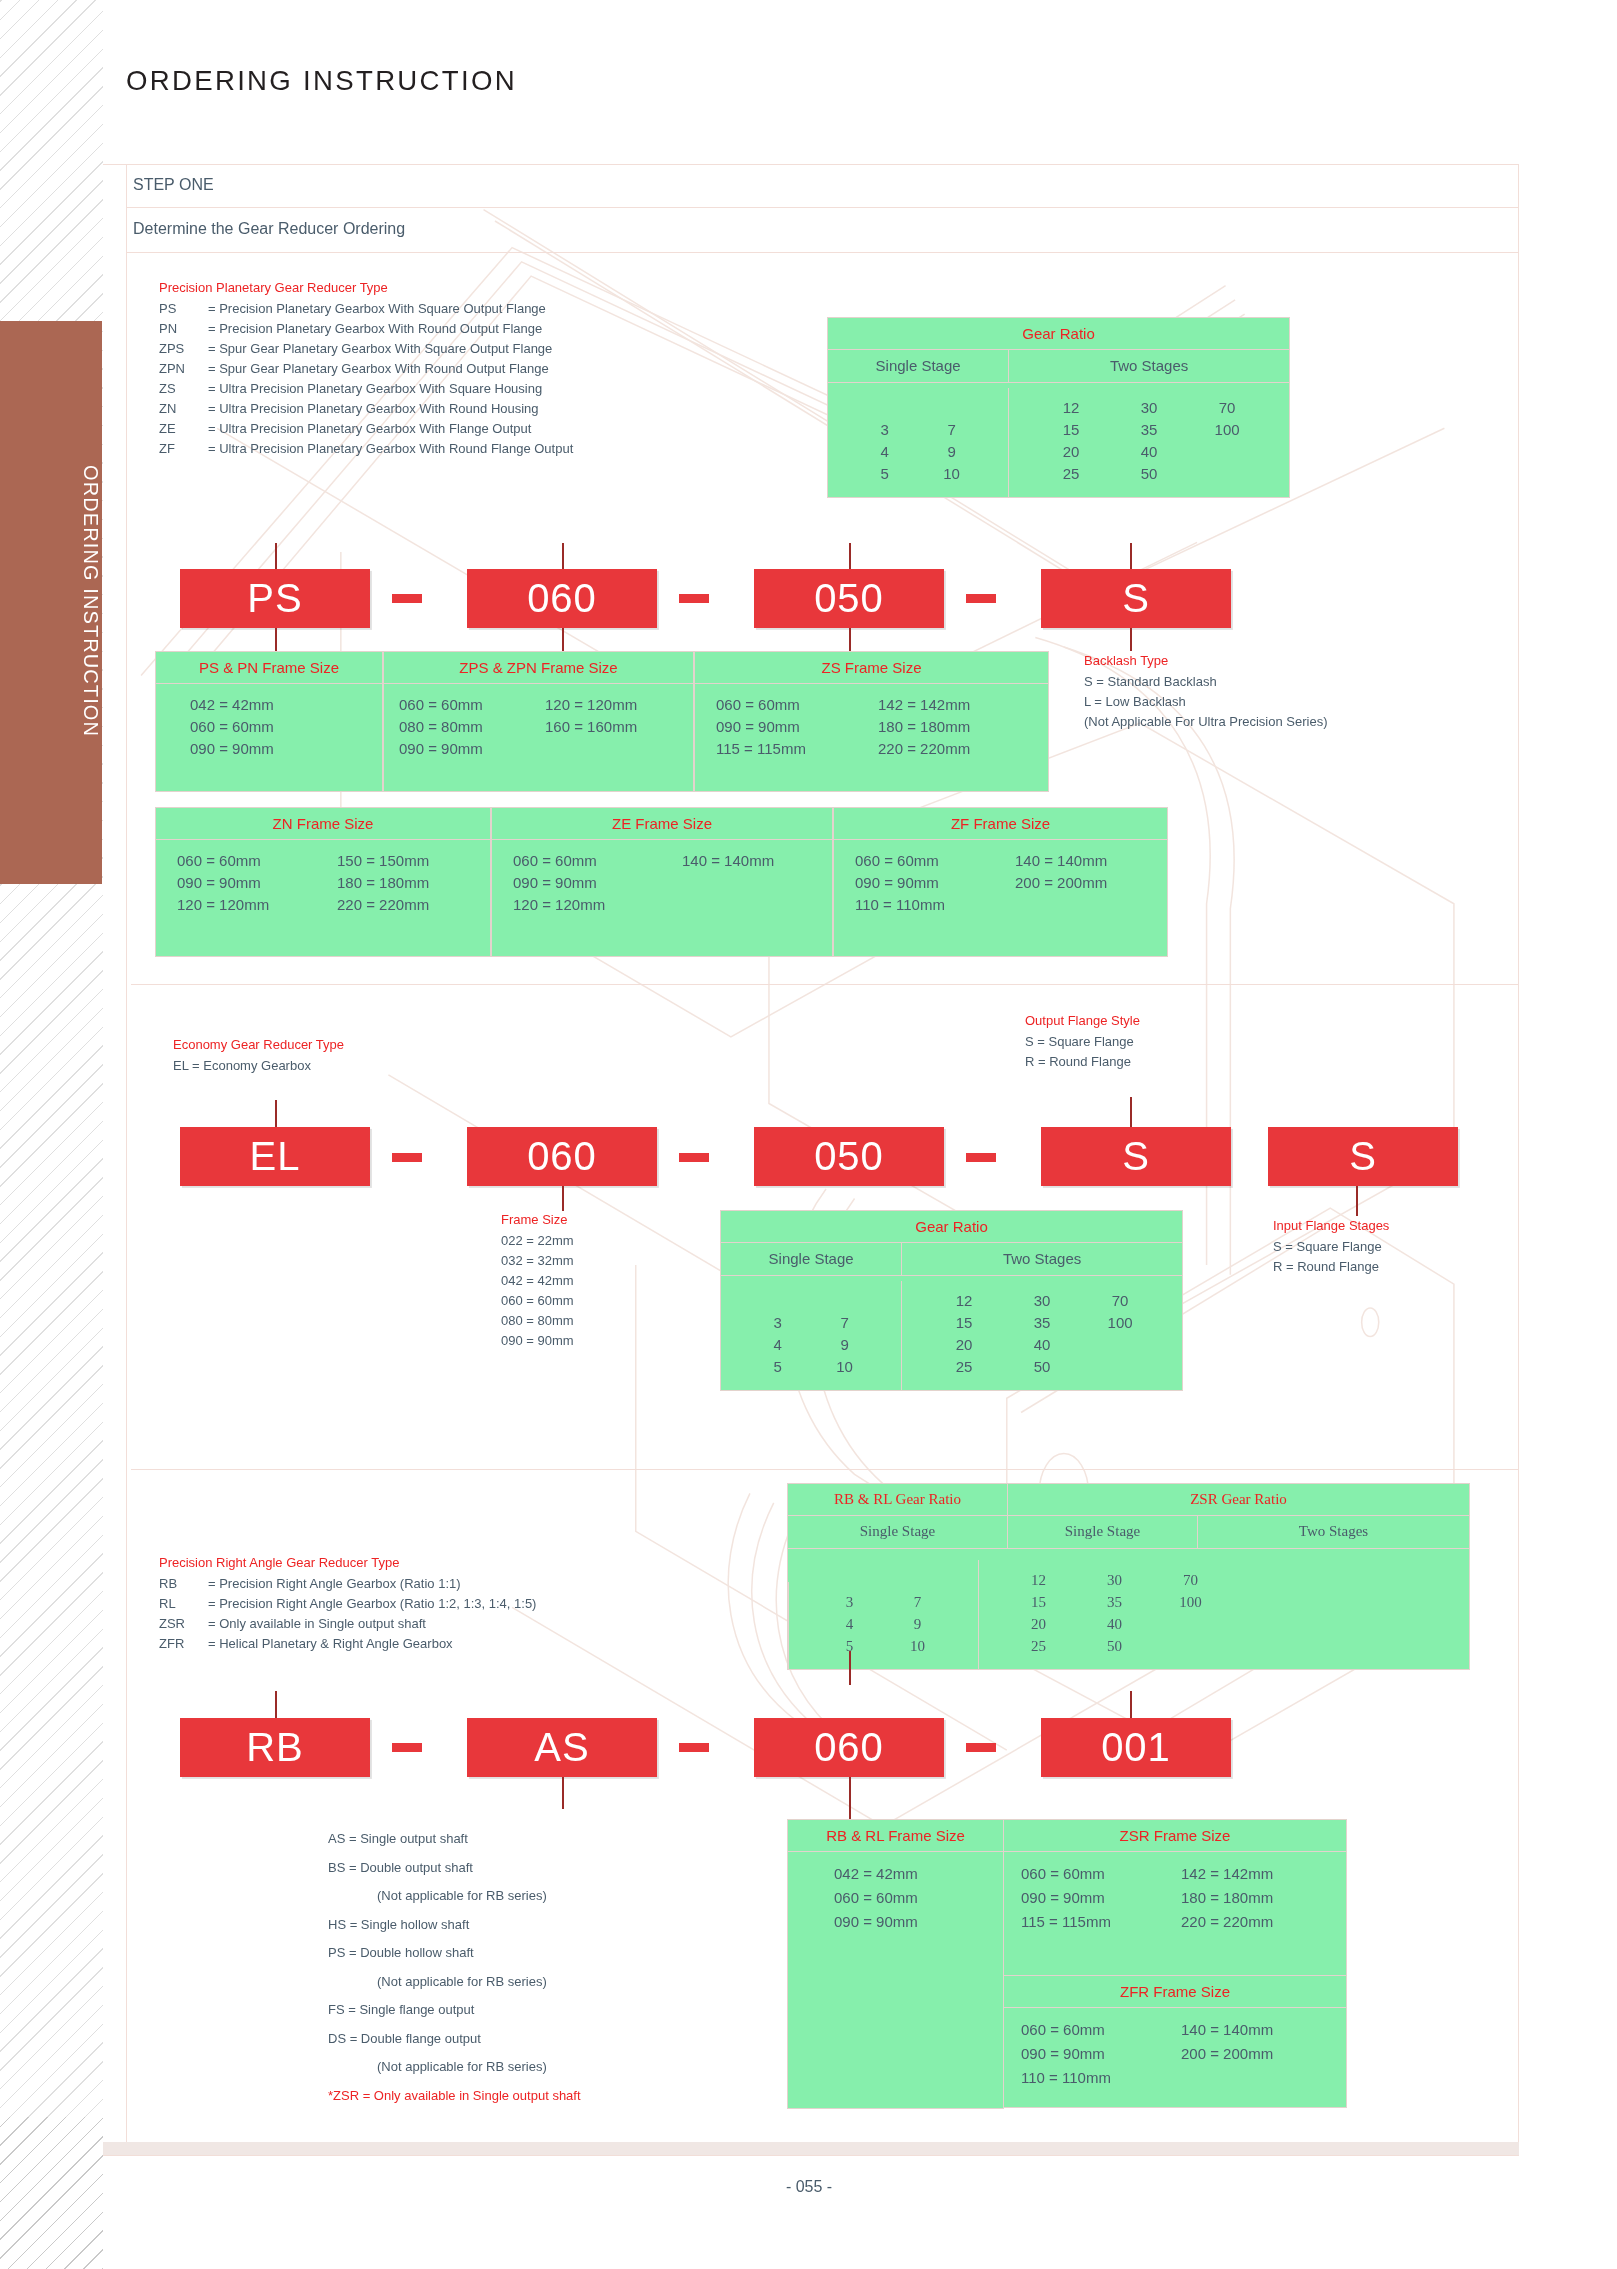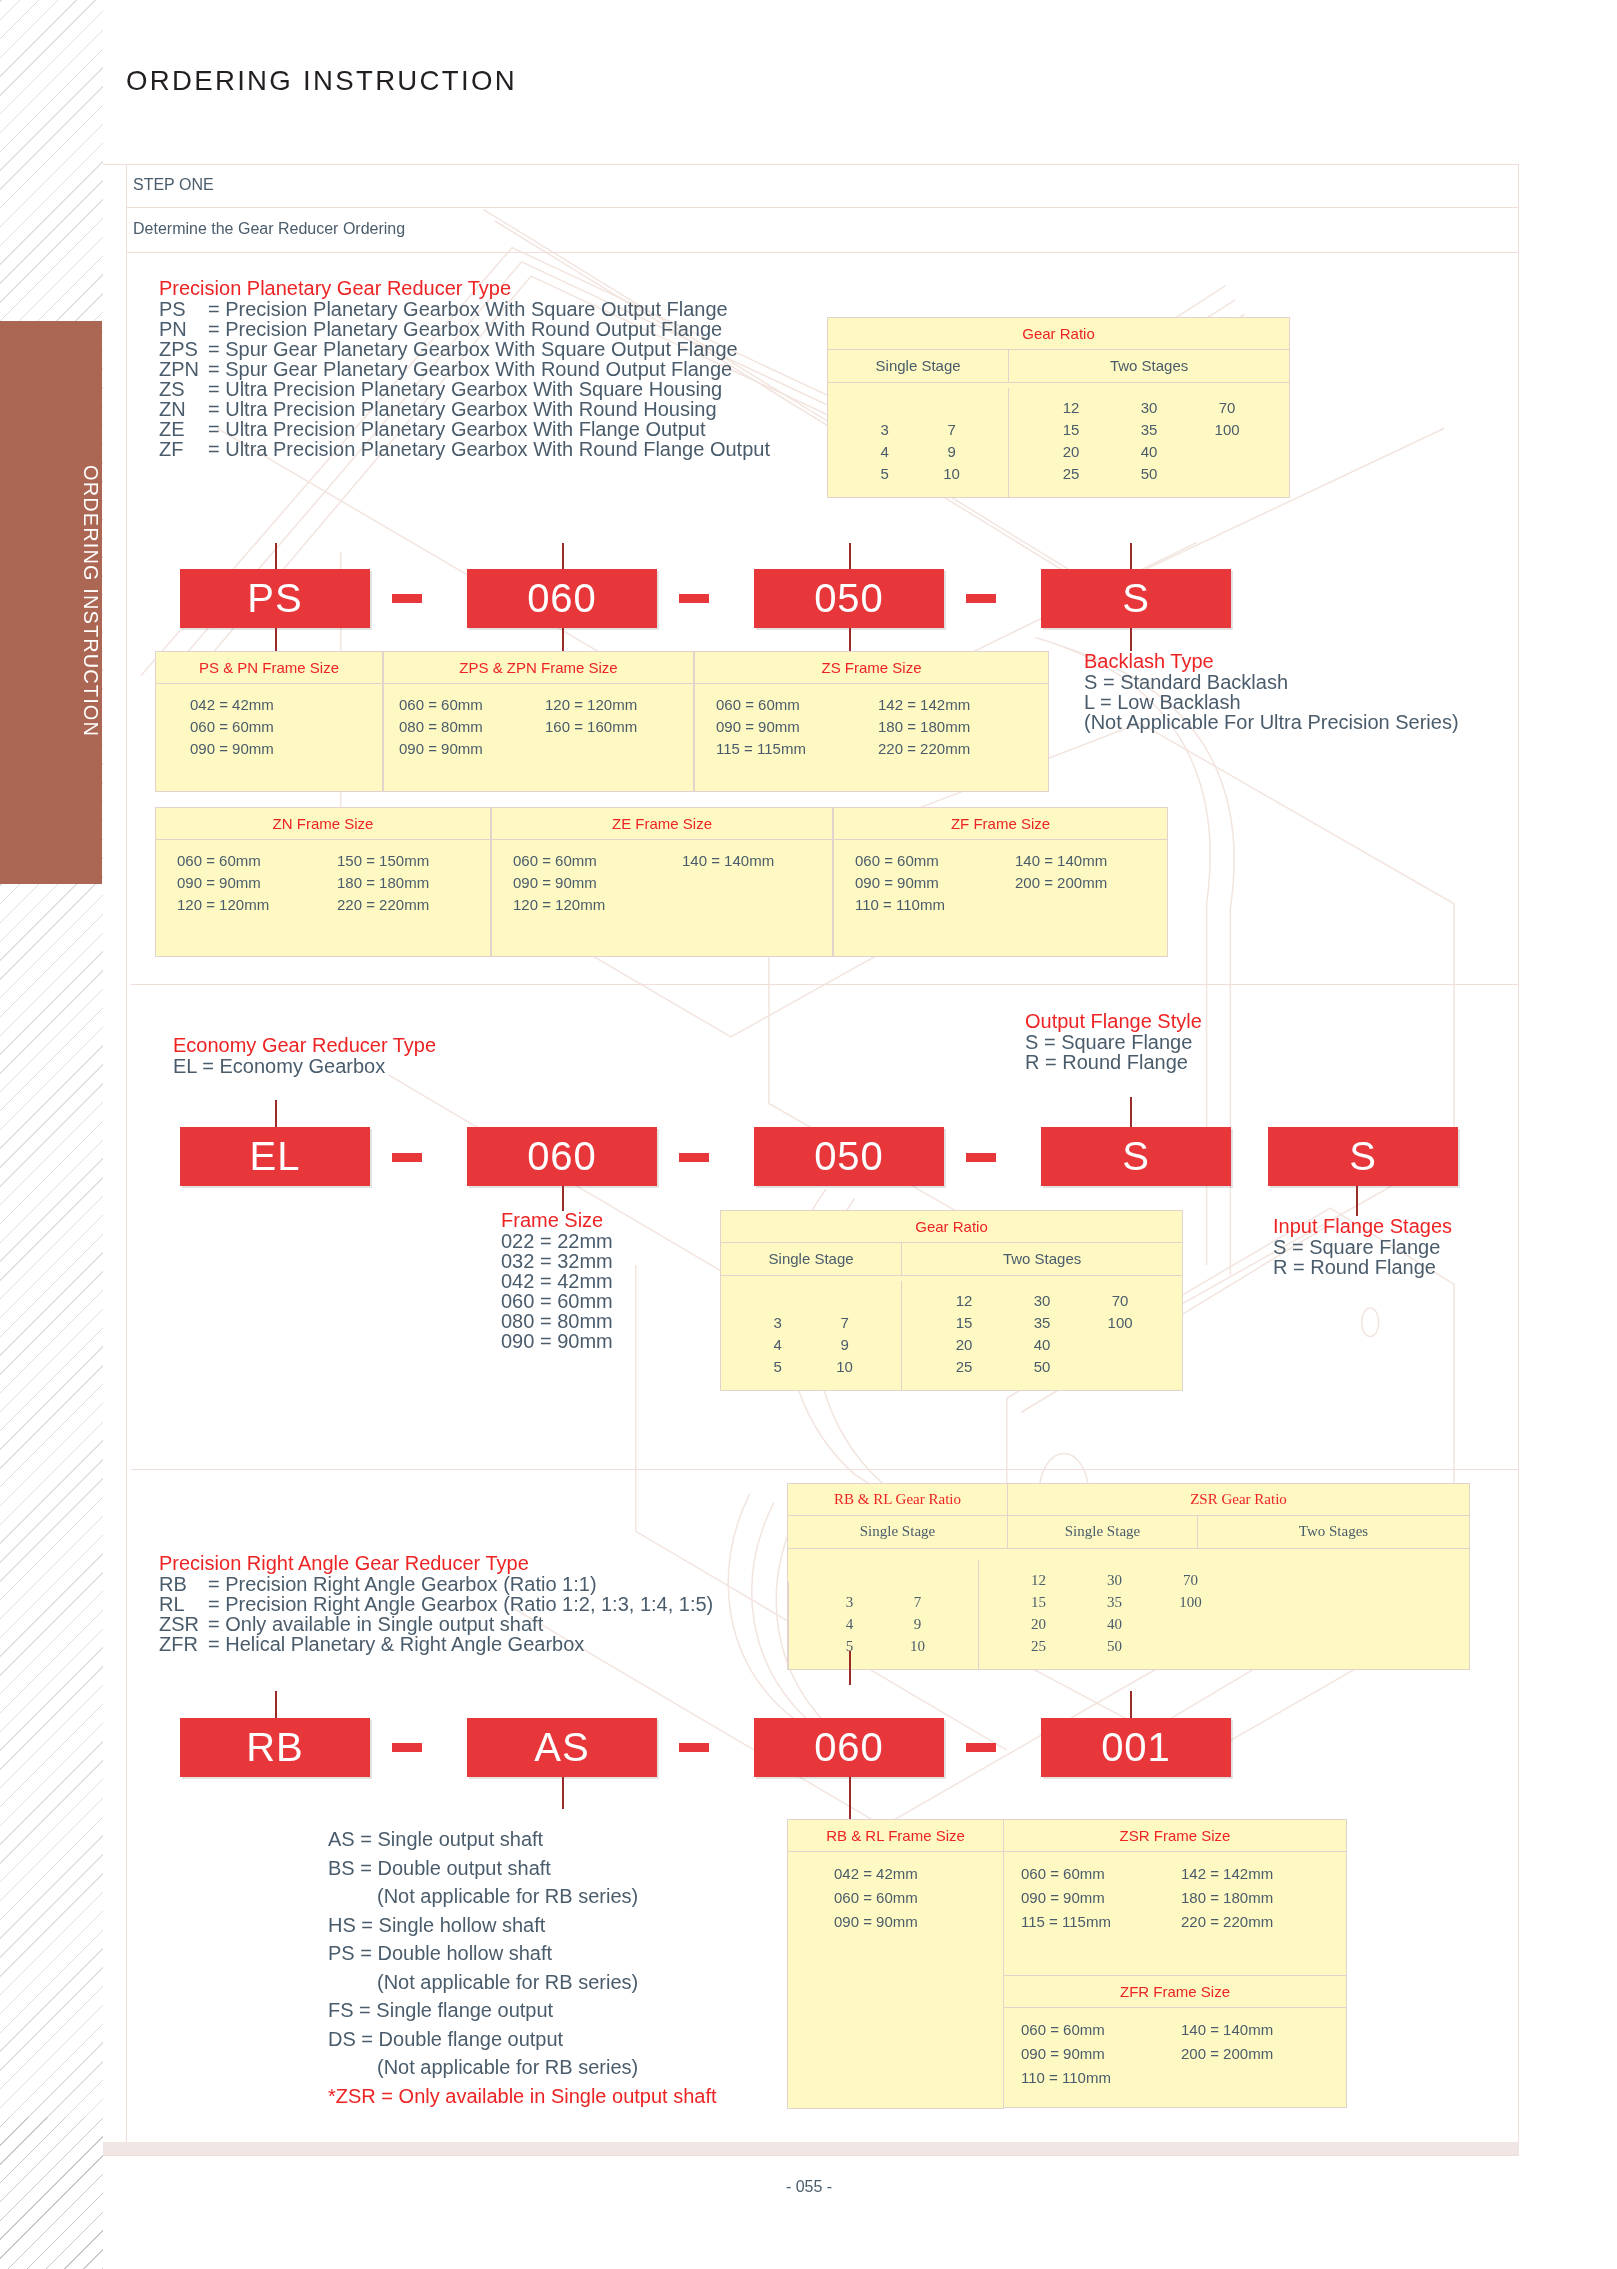--- a/index.html
+++ b/index.html
@@ -63,39 +63,39 @@
   #vr-left{position:absolute;left:126px;top:164px;width:1px;height:1978px;background:#f2ded8;z-index:3;}
   #vr-right{position:absolute;left:1518px;top:164px;width:1px;height:1978px;background:#f2ded8;z-index:3;}
 
   #step-one{position:absolute;left:133px;top:176px;font-size:16px;z-index:5;}
   #step-desc{position:absolute;left:133px;top:220px;font-size:16px;z-index:5;}
   #page-number{position:absolute;left:0;top:2178px;width:1618px;text-align:center;
     font-size:16px;color:#4a5c6b;z-index:5;}
   .red{color:#ed2324;}
 
   
-  .legend{position:absolute;z-index:5;font-size:20px;line-height:20px;}
+  .legend{position:absolute;z-index:5;font-size:13px;line-height:20px;}
   .legend .title{color:#ed2324;margin-bottom:1px;}
   .legend .row{white-space:nowrap;}
   .legend .code{display:inline-block;}
 
   
   .codebox{
     position:absolute;background:#e8373b;color:#fff;
     display:flex;align-items:center;justify-content:center;
     font-size:40px;letter-spacing:1px;z-index:6;
     box-shadow:1.9px 1.9px 0 rgba(0,0,0,.12);
   }
   .dash{
     position:absolute;background:#e8373b;height:8.6px;width:30px;z-index:6;
   }
   .conn{position:absolute;background:#9a2b28;width:1.9px;z-index:6;}
 
   
-  .tbl{position:absolute;border:1px solid #e3d3cd;background:#fef9c3;z-index:6;
+  .tbl{position:absolute;border:1px solid #e3d3cd;background:#86efac;z-index:6;
        font-size:15px;box-sizing:border-box;}
   .tbl .trow{display:flex;align-items:flex-end;}
   .tbl .cap{
     text-align:center;color:#ed2324;padding:6.7px 0 7.6px;
     border-bottom:1px solid #e3d3cd;box-sizing:border-box;
   }
   .tbl .sub{
     text-align:center;padding:6.7px 0 7.6px;border-bottom:1px solid #e3d3cd;
     box-sizing:border-box;
   }

